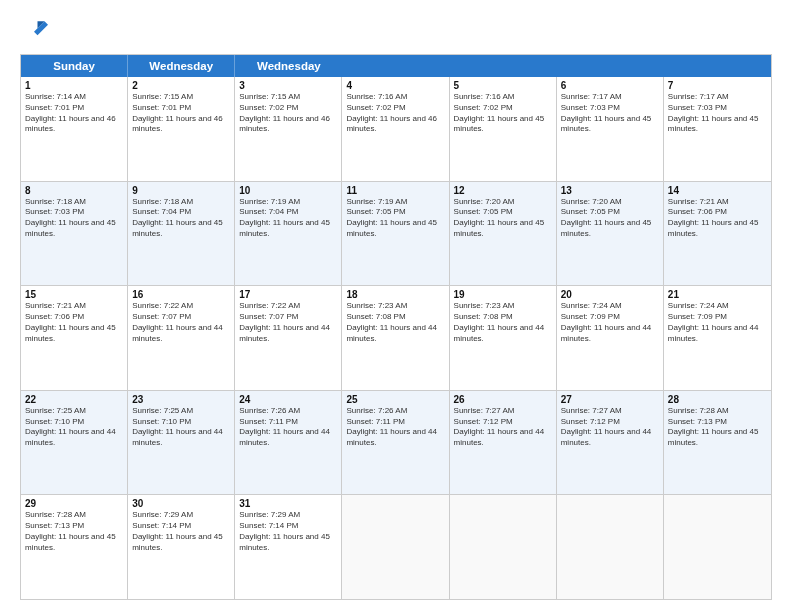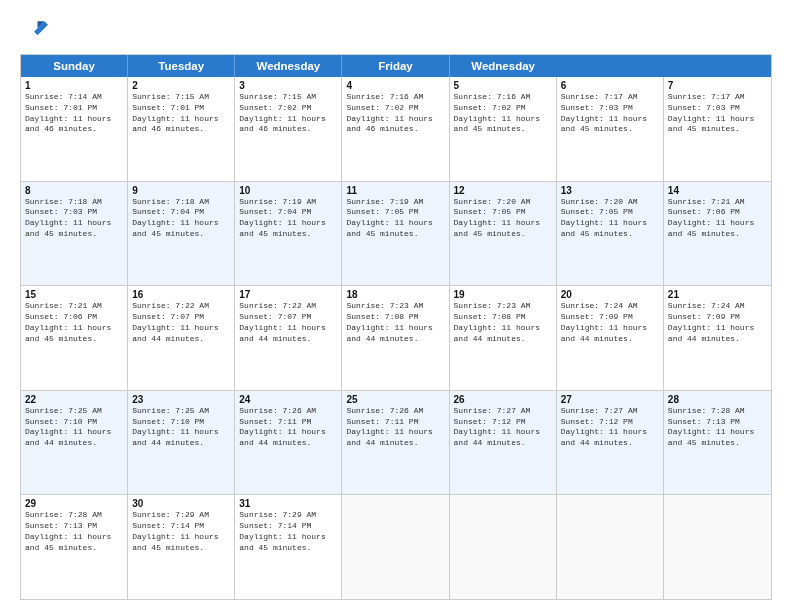--- a/index.html
+++ b/index.html
@@ -100,21 +100,20 @@
       font-size: 10px;
       font-weight: bold;
       color: #111;
       display: block;
       margin-bottom: 1px;
     }
     .cal-cell .cell-text {
       font-size: 8px;
       line-height: 1.35;
       color: #333;
-      font-family: Liberation Mono, monospace;
     }
     .cal-row:nth-child(odd) .cal-cell:not(.empty) {
       background: #fff;
     }
     .cal-row:nth-child(even) .cal-cell:not(.empty) {
       background: #eef4fb;
     }
   </style>
 </head>
 <body>
@@ -133,23 +132,21 @@
     </div>
     <div class="title-block">
       <h1></h1>
       <h2></h2>
     </div>
   </div>
 
   <div class="calendar">
     <div class="cal-header">
       <div class="cal-header-cell">Sunday</div>
-      <div class="cal-header-cell">Tuesday</div>
       <div class="cal-header-cell">Wednesday</div>
-      <div class="cal-header-cell">Friday</div>
       <div class="cal-header-cell">Wednesday</div>
     </div>
     <div class="cal-body" id="cal-body">
     <div class="cal-row">
           <div class="cal-cell">
             <span class="day-num">1</span>
             <div class="cell-text">Sunrise: 7:14 AM<br>Sunset: 7:01 PM<br>Daylight: 11 hours and 46 minutes.</div>
           </div>
           <div class="cal-cell">
             <span class="day-num">2</span>

